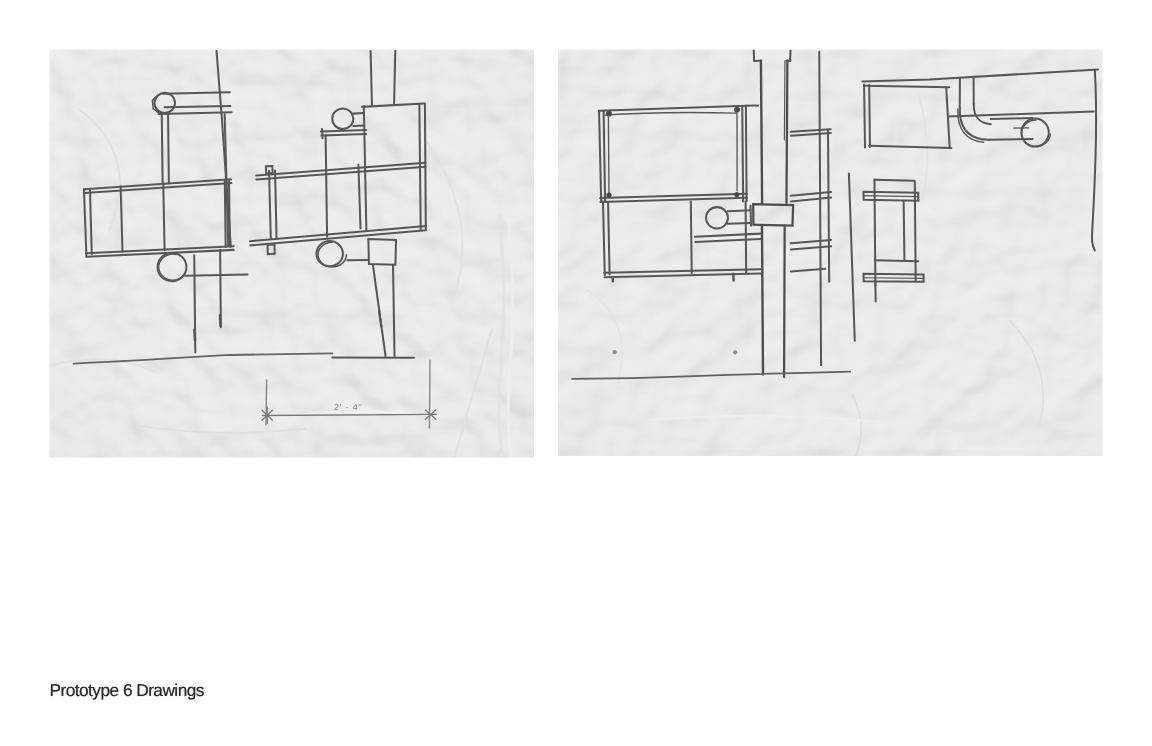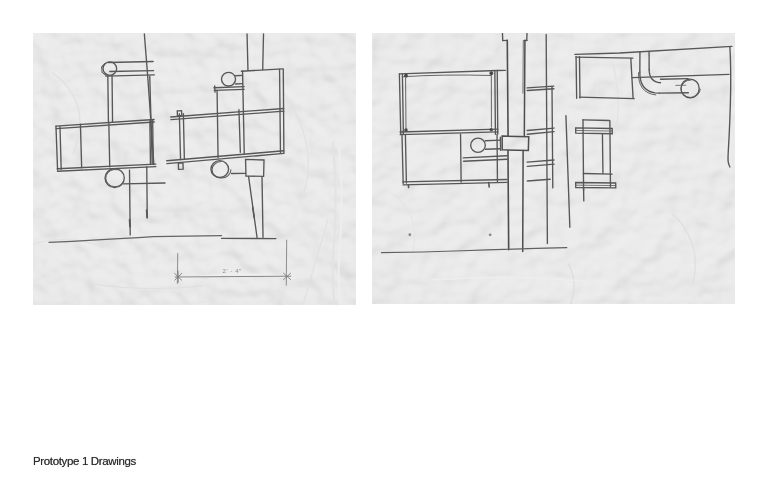--- a/index.html
+++ b/index.html
@@ -349,13 +349,13 @@
       <path d="M229.8 100.4 L230.3 139.8"></path>
       <path d="M237.2 87.3 L237.8 153.3"></path>
       <path d="M210.7 140 L239.5 140.6"></path>
       <path d="M203.1 148.9 L243 149.4 L243.1 154.3 L203.2 153.9 Z"></path>
       <path d="M203.1 151.6 L243 152" stroke-width="0.8"></path>
       <path d="M211 154.3 L211.2 167.3"></path>
     </g>
   </g>
 </svg>
 
-<div class="abs" style="left:33px;top:454.6px;font-size:11.5px;color:#2c2c2c;letter-spacing:-0.35px;text-shadow:0 0 0.7px #666;filter:blur(0.25px);">Prototype 1 Drawings</div>
+<div class="abs" style="left:33px;top:454.6px;font-size:11.5px;color:#2c2c2c;letter-spacing:-0.35px;text-shadow:0 0 0.7px #666;filter:blur(0.25px);">Prototype 6 Drawings</div>
 
 </body></html>

